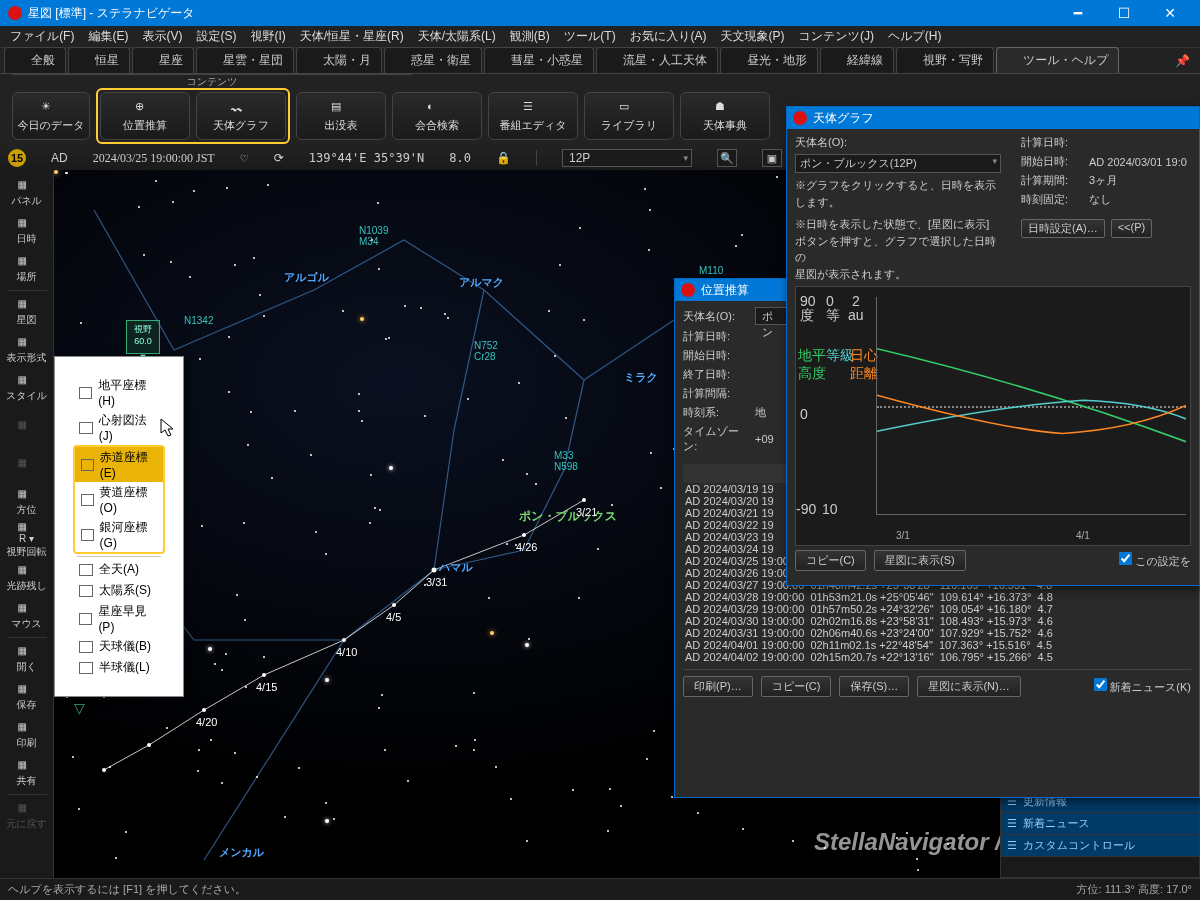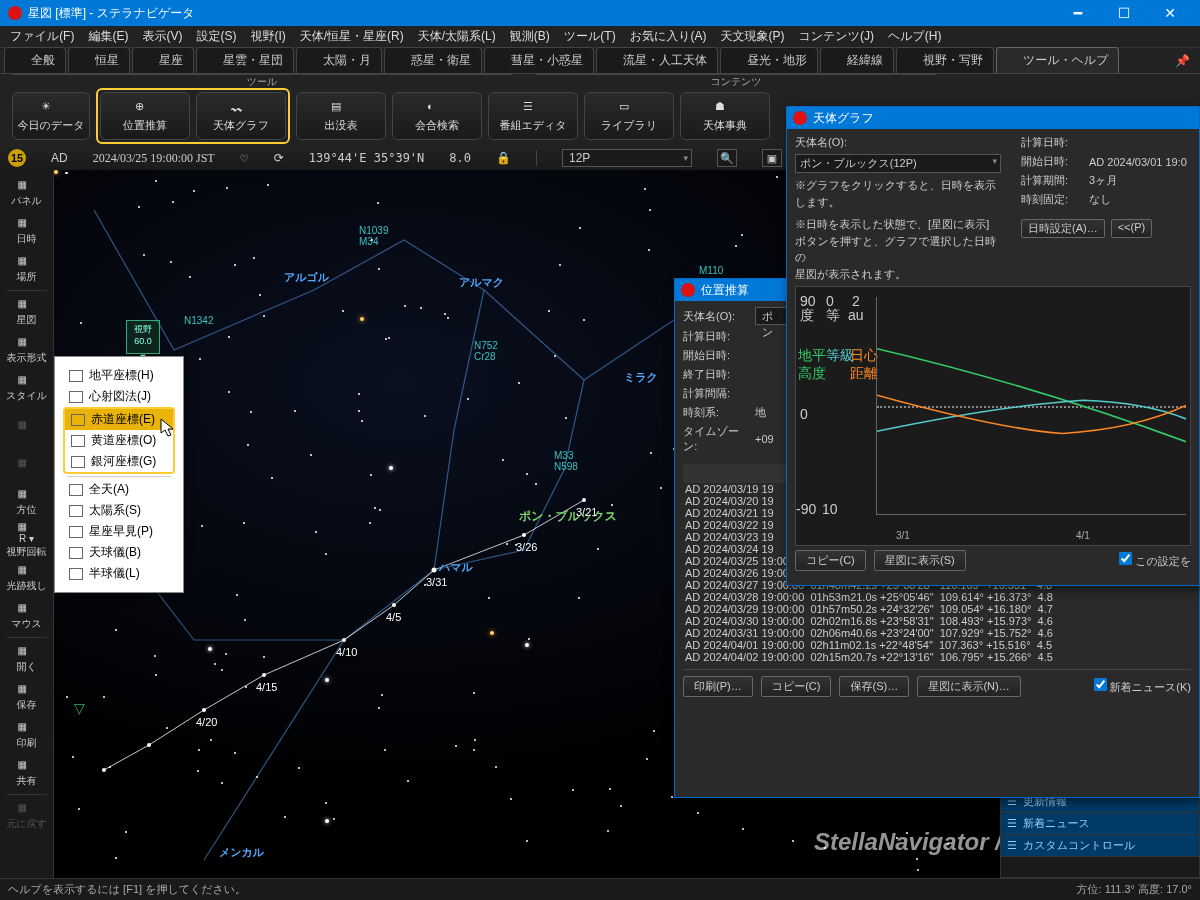--- a/index.html
+++ b/index.html
@@ -58,21 +58,21 @@
 .starlabel { position: absolute; color: #52a9ff; font-size: 11px; font-weight: bold; white-space: nowrap; text-shadow: 0 0 3px #000; }
 .dso { color: #39c2bf; font-size: 10px; position: absolute; }
 .datelbl { position: absolute; color: #fff; font-size: 11px; text-shadow: 0 0 3px #000; }
 .cometname { position: absolute; color: #7bdc6e; font-size: 12px; font-weight: bold; }
 .brand { position: absolute; right: 20px; bottom: 20px; color: #bbb; font-size: 24px; font-weight: bold; font-style: italic; opacity: .8; }
 
 
 .skysvg { position: absolute; inset: 0; width: 100%; height: 100%; }
 
 
-.ctxmenu { position: absolute; left: 54px; top: 186px; width: 130px; background: #fff; color: #000; font-size: 12px; border: 1px solid #888; box-shadow: 2px 2px 6px rgba(0,0,0,.5); z-index: 50; padding: 8px; }
+.ctxmenu { position: absolute; left: 54px; top: 186px; width: 130px; background: #fff; color: #000; font-size: 12px; border: 1px solid #888; box-shadow: 2px 2px 6px rgba(0,0,0,.5); z-index: 50; padding: 18px; }
 .ctxmenu-wrap { border: 2px solid #ffcc33; border-radius: 4px; padding: 0; }
 .ctx-item { display: flex; align-items: center; gap: 6px; padding: 2px 6px; }
 .ctx-item .ci { width: 14px; height: 12px; border: 1px solid #666; display: inline-block; }
 .ctx-item.hover { background: #eab308; }
 .ctx-sep { height: 1px; background: #ccc; margin: 2px 4px; }
 
 .cursor { position: absolute; width: 16px; height: 20px; pointer-events: none; z-index: 60; }
 
 
 .fovbox { position: absolute; left: 72px; top: 150px; width: 34px; height: 34px; border: 1px solid #3a7; background: rgba(30,100,60,.3); font-size: 9px; color: #8fd; text-align: center; padding-top: 2px; }
@@ -196,21 +196,20 @@
       <span>視野・写野</span>
     </div>
     <div class="cattab active">
       <span class="cat-icon"></span>
       <span>ツール・ヘルプ</span>
     </div>
     <div style="margin-left: auto; align-self: center; color: rgb(136, 136, 136); padding-right: 6px;">📌</div>
   </div>
 
 <div class="groupbar">
-  <div class="g1"><span>ツール</span></div>
   <div class="g2"><span>コンテンツ</span></div>
 </div>
 
 <div class="bigtoolbar" id="bigtoolbar">
     <div class="bigbtn bigbtn-truncate">
       <span class="bi">☀</span>
       <span>今日のデータ</span>
     </div>
     <div class="yellowbox">
       <div class="bigbtn">
@@ -374,21 +373,21 @@
       <div class="dso" style="left: 305px; top: 55px; white-space: pre;">N1039
 M34</div>
       <div class="dso" style="left: 130px; top: 145px; white-space: pre;">N1342</div>
       <div class="dso" style="left: 420px; top: 170px; white-space: pre;">N752
 Cr28</div>
       <div class="dso" style="left: 645px; top: 95px; white-space: pre;">M110</div>
       <div class="dso" style="left: 500px; top: 280px; white-space: pre;">M33
 N598</div>
       <div class="cometname" style="left: 465px; top: 338px;">ポン・ブルックス</div>
       <div class="datelbl" style="left: 522px; top: 336px;">3/21</div>
-      <div class="datelbl" style="left: 462px; top: 371px;">3/26</div>
+      <div class="datelbl" style="left: 462px; top: 371px;">4/26</div>
       <div class="datelbl" style="left: 372px; top: 406px;">3/31</div>
       <div class="datelbl" style="left: 332px; top: 441px;">4/5</div>
       <div class="datelbl" style="left: 282px; top: 476px;">4/10</div>
       <div class="datelbl" style="left: 202px; top: 511px;">4/15</div>
       <div class="datelbl" style="left: 142px; top: 546px;">4/20</div>
       <div class="star bright yellow bright" style="left: 0px; top: 0px;"></div>
       <div class="star" style="left: 83.9047px; top: 36.4852px;"></div>
       <div class="star" style="left: 1099px; top: 62.9746px;"></div>
       <div class="star" style="left: 619.087px; top: 278.351px;"></div>
       <div class="star" style="left: 1116.36px; top: 629.399px;"></div>

